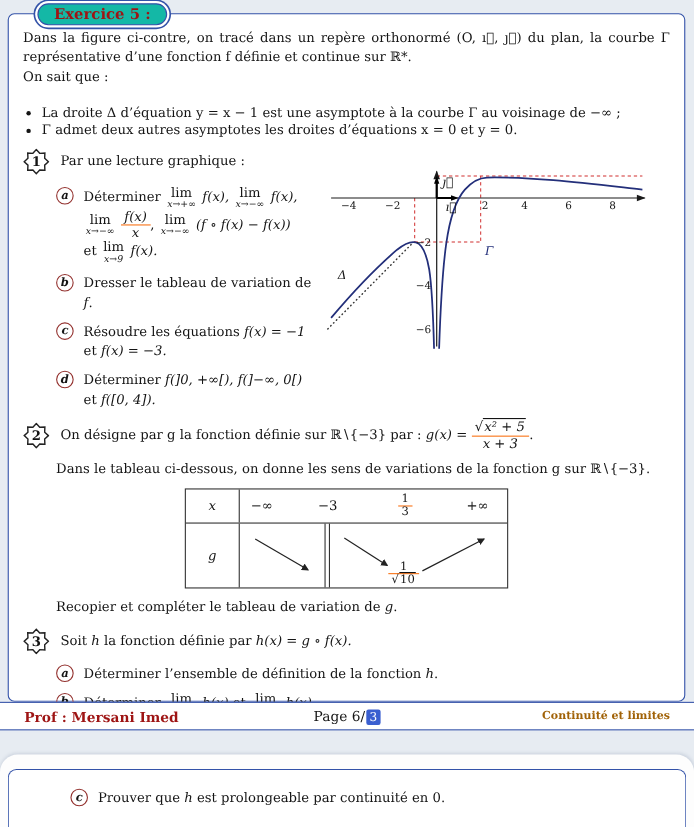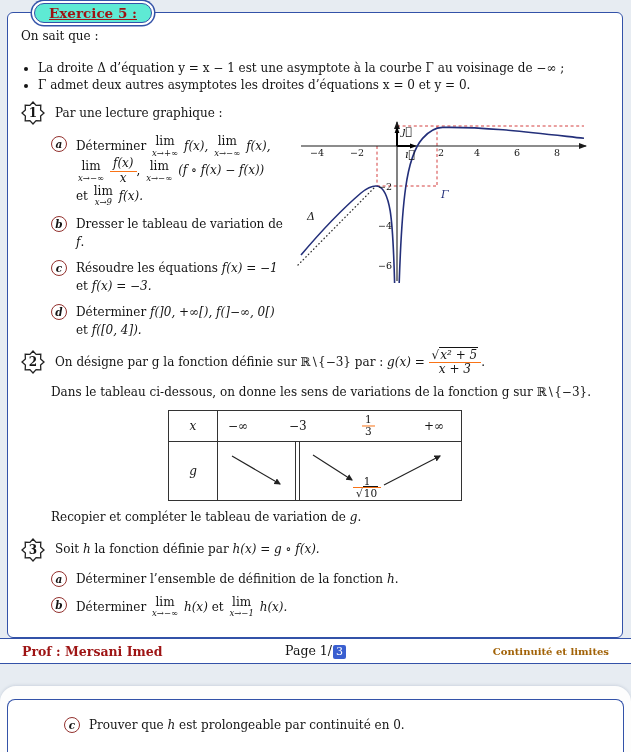--- a/index.html
+++ b/index.html
@@ -8,24 +8,24 @@
     background:#e7ecf2;
     font-family:"DejaVu Serif","Liberation Serif",serif;
     font-size:12px;color:#141414;
   }
   .mainbox{
     position:absolute;left:7px;top:12px;width:616px;height:626px;
     background:#fff;border:1.6px solid #3352a8;border-radius:6px;
     box-sizing:border-box;
   }
   .pill{
-    position:absolute;top:-10px;left:26px;background:#5eead4;
+    position:absolute;top:-10px;left:26px;background:#14b8a6;
     border:1.6px solid #3352a8;border-radius:11px;padding:1px 14px;
     box-shadow:0 0 0 2px #fff,0 0 0 3.5px #3352a8;
-    font-weight:bold;color:#9e1414;font-size:13.5px;white-space:nowrap;text-decoration:underline;
+    font-weight:bold;color:#9e1414;font-size:13.5px;white-space:nowrap;
   }
   .content{padding:13px 13px 0 13px}
   .para{margin:0;text-align:justify;line-height:1.4}
   .know{margin:2px 0 17px;line-height:1.35}
   ul.bullets{margin:2px 0 0;padding-left:17px}
   ul.bullets li{margin:1px 0;line-height:1.3}
   .qhead{display:flex;align-items:center;gap:10px;margin:8px 0 0}
   .qhead2{margin-top:10px}
   .qhead3{margin-top:12px}
   .star{position:relative;width:24px;height:24px;flex:none}
@@ -92,20 +92,21 @@
 </style>
 </head>
 <body>
 
 <div class="mainbox">
   <div class="pill">
     <span>Exercice 5 :</span>
   </div>
   <div class="content">
 
+    <p class="para">Dans la figure ci-contre, on tracé dans un repère orthonormé (O, ı⃗, ȷ⃗) du plan, la courbe Γ représentative d’une fonction f définie et continue sur ℝ*.</p>
     <p class="know">On sait que :</p>
     <ul class="bullets">
       <li>La droite Δ d’équation y = x − 1 est une asymptote à la courbe Γ au voisinage de −∞ ;</li>
       <li>Γ admet deux autres asymptotes les droites d’équations x = 0 et y = 0.</li>
     </ul>
 
     <div class="qhead">
       <span class="star">
         <svg width="24" height="24" viewBox="0 0 24 24">
           <polygon points="23,12 19.6,15.1 19.8,19.8 15.1,19.6 12,23 8.9,19.6 4.2,19.8 4.4,15.1 1,12 4.4,8.9 4.2,4.2 8.9,4.4 12,1 15.1,4.4 19.8,4.2 19.6,8.9" fill="#fff" stroke="#222" stroke-width="1.3"></polygon>
@@ -300,21 +301,21 @@
         <span class="lim"><span class="w">lim</span><span class="s">x→−1</span></span>
         <span class="mi">h(x).</span>
       </div>
     </div>
 
   </div>
 </div>
 
 <div class="footer">
   <span class="f-prof">Prof : Mersani Imed</span>
-  <span class="f-page"><span>Page 1/</span><span class="page-link">3</span></span>
+  <span class="f-page"><span>Page 6/</span><span class="page-link">3</span></span>
   <span class="f-topic">Continuité et limites</span>
 </div>
 
 <div class="nextpage">
   <div class="nextcard">
     <div class="nextbox">
       <div class="sub">
         <span class="circ">c</span>
         <div class="subtext">
           <span>Prouver que</span>

